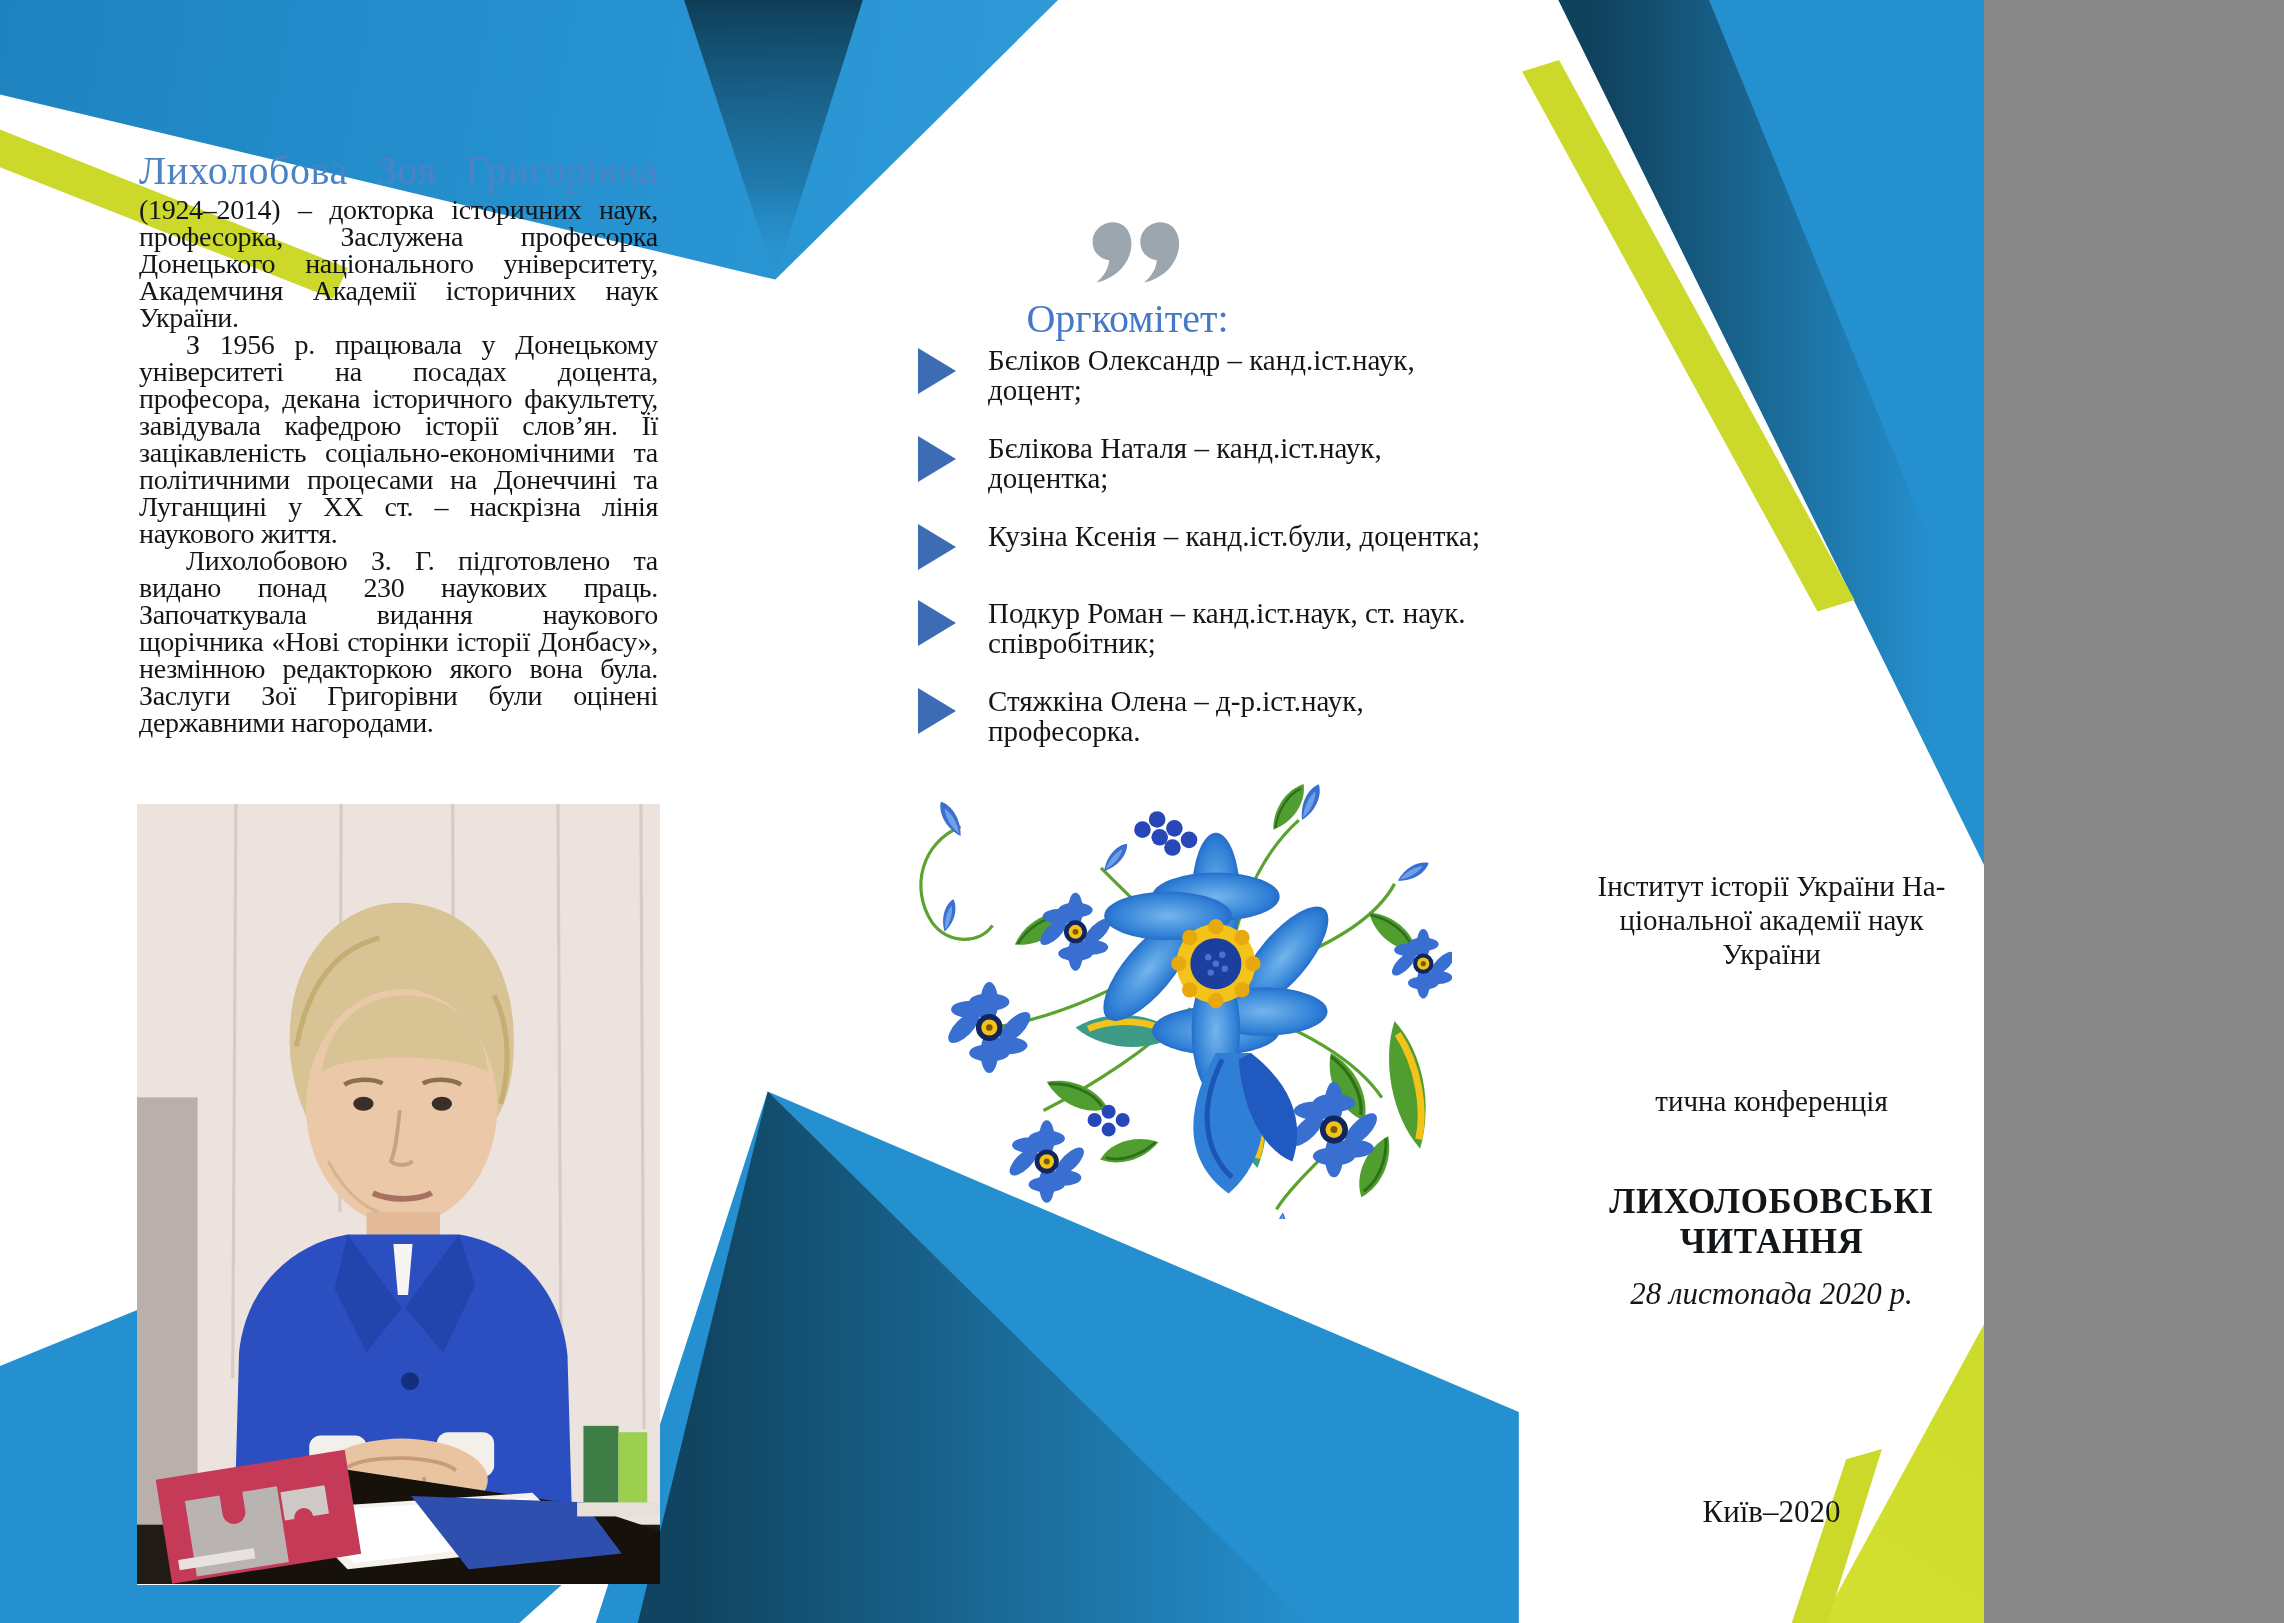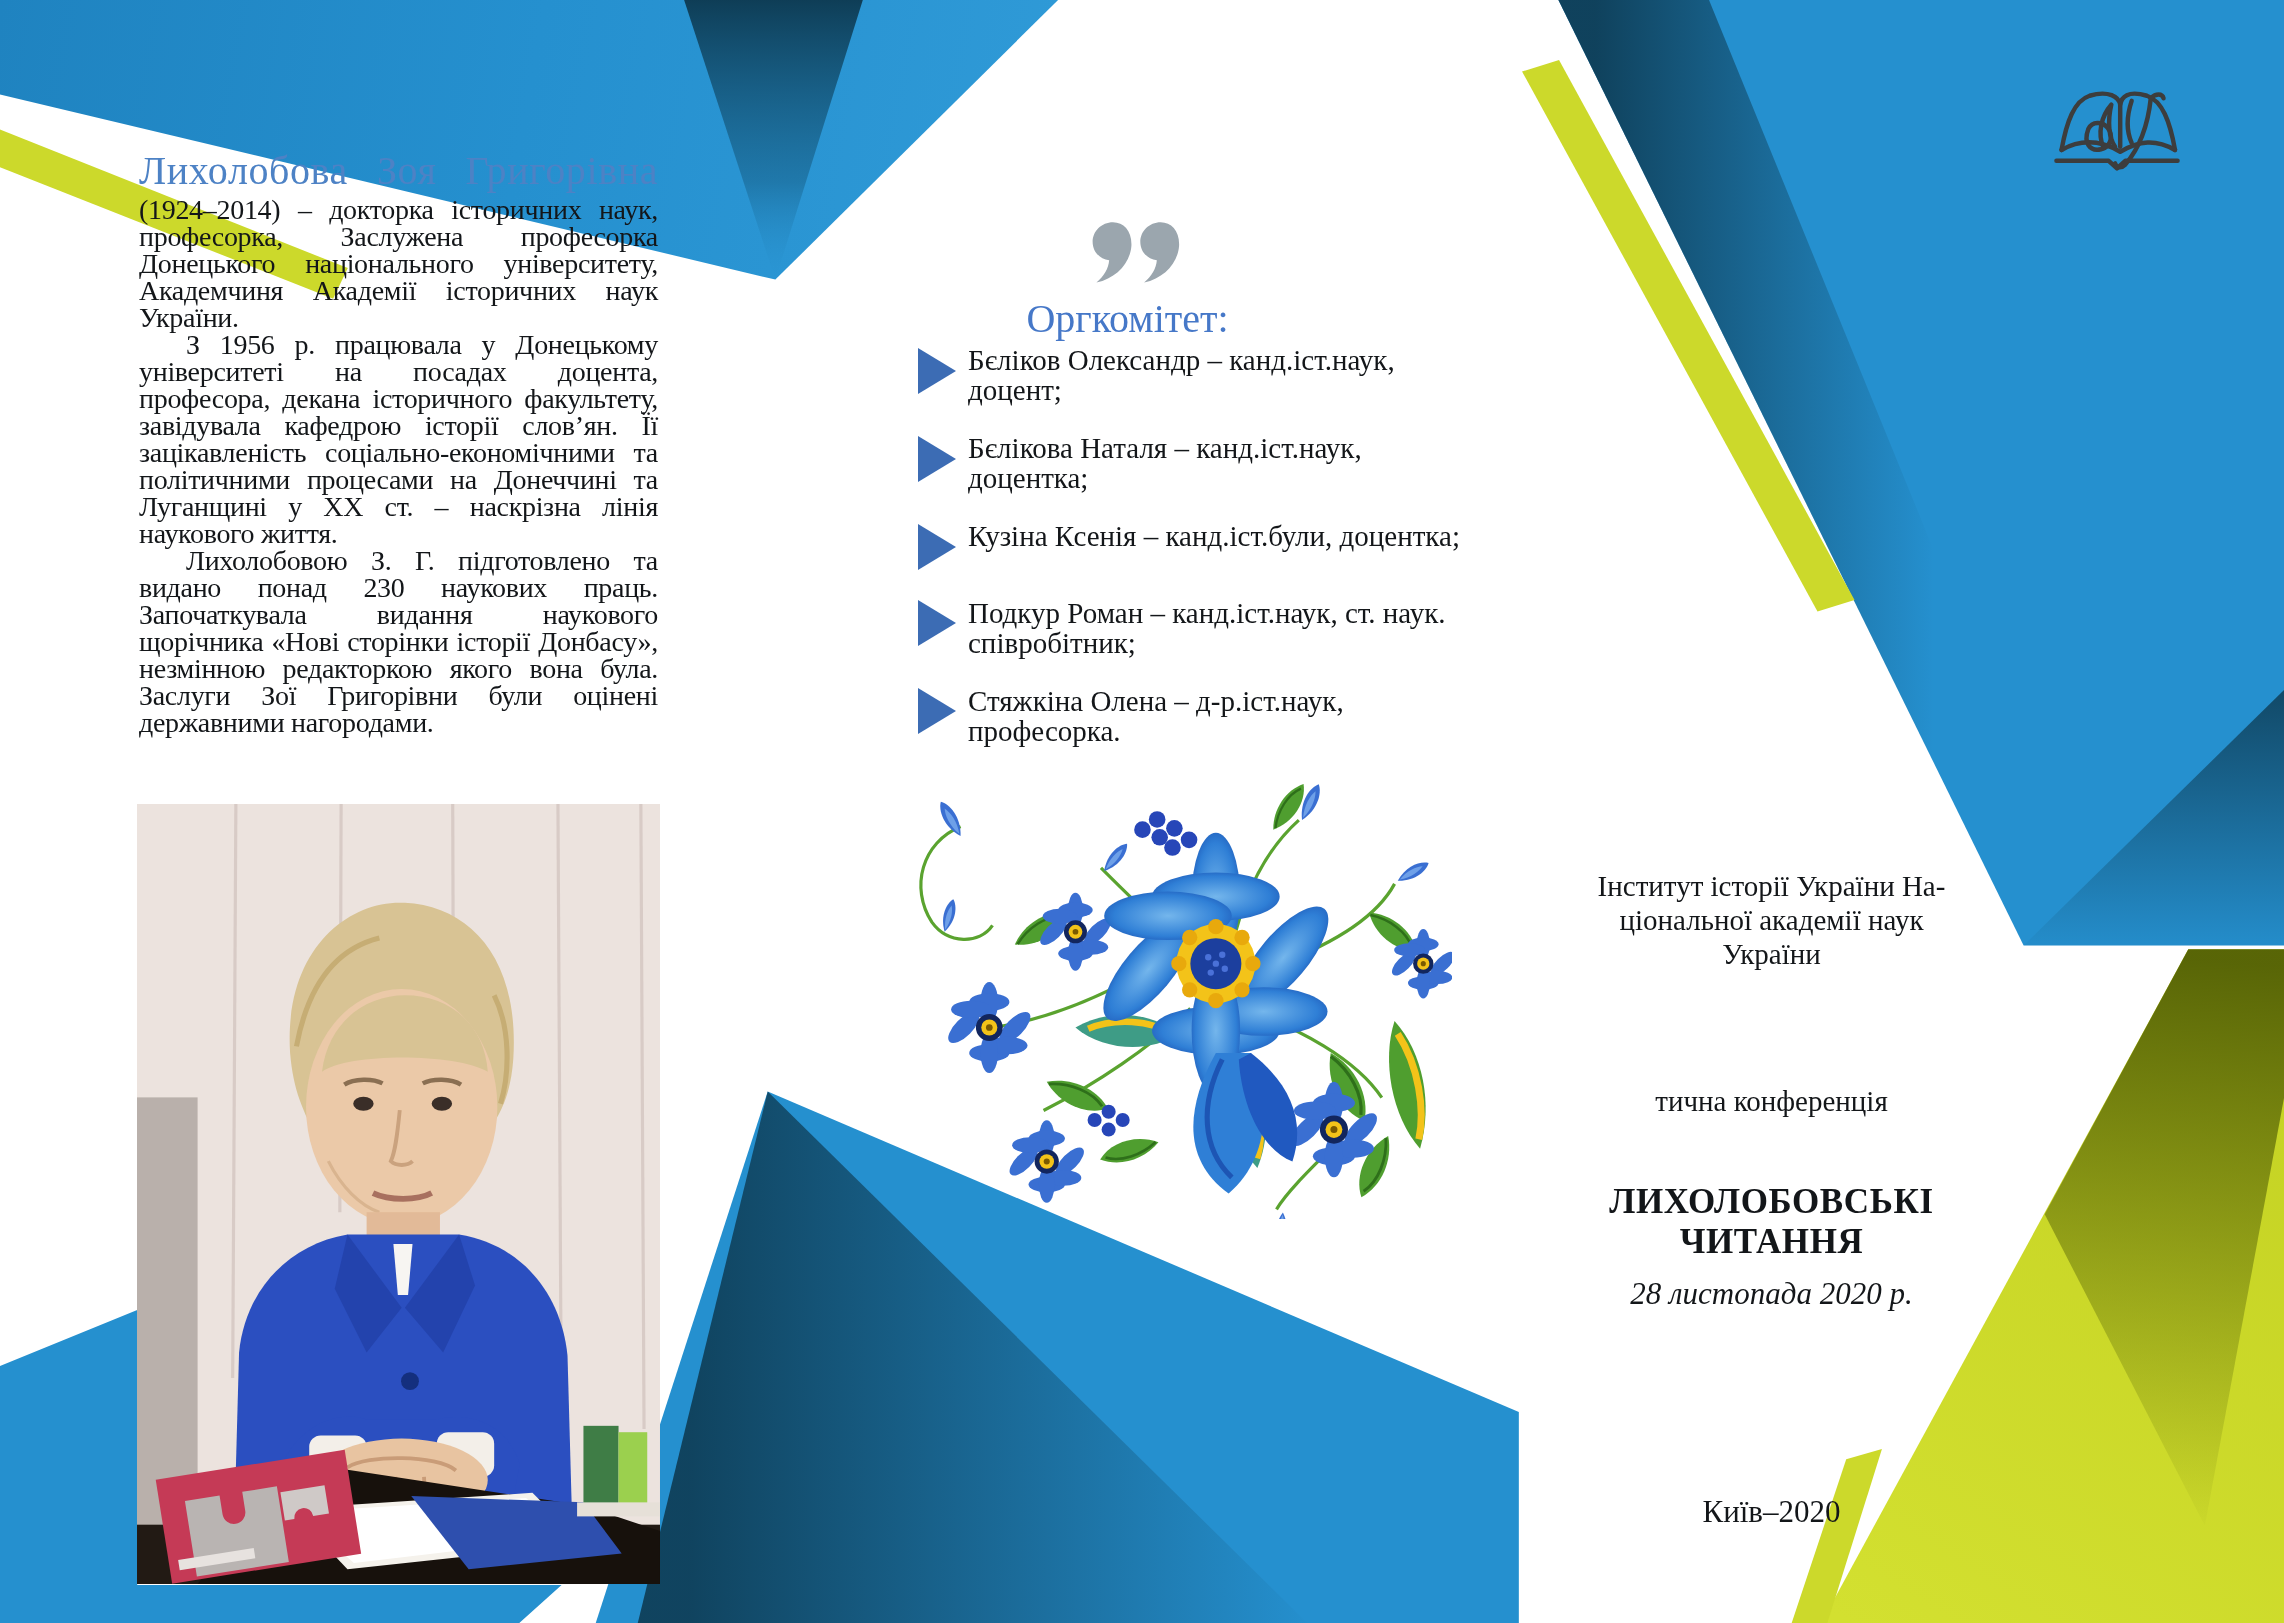--- a/index.html
+++ b/index.html
@@ -1,34 +1,34 @@
 <!DOCTYPE html>
 <html lang="uk" style="font-size:10.2px"><head>
 <meta charset="utf-8">
 <style>
   html,body{margin:0;padding:0;background:#888;}
-  .canvas{position:relative;width:2284px;height:1624px;background:#ffffff;overflow:hidden;
+  .canvas{position:relative;width:1984px;height:1624px;background:#ffffff;overflow:hidden;
           font-family:"Liberation Serif","DejaVu Serif",serif;color:#131619;}
   .bg{position:absolute;left:0;top:0;width:2284px;height:1624px;}
   
   .left-col{position:absolute;left:139px;top:146px;width:519px;}
   .person-heading{font-size:40px;line-height:50px;color:#4d82c5;font-weight:normal;margin:0;
                   text-align:justify;text-align-last:justify;white-space:nowrap;letter-spacing:0.6px;}
   .left-col p{margin:0;font-size:28px;line-height:27px;text-align:justify;letter-spacing:-0.3px;}
   .left-col p.indent{text-indent:47px;}
   .photo{position:absolute;left:137px;top:804px;width:523px;height:780px;overflow:hidden;}
   
   .quote-box{position:absolute;left:1092px;top:222px;width:89px;height:64px;}
   .org-heading{position:absolute;left:904px;top:295px;width:447px;text-align:center;
                font-size:40px;color:#4678c8;}
   .org-list{position:absolute;left:918px;top:345px;width:587px;}
   .org-item{display:flex;align-items:flex-start;margin-bottom:28px;}
   .tri{width:0;height:0;border-left:38px solid #3c6cb4;border-top:23.6px solid transparent;
        border-bottom:23.6px solid transparent;margin-top:2.6px;flex:none;}
-  .org-item .txt{margin-left:12px;font-size:29px;line-height:30px;width:498px;}
+  .org-item .txt{margin-left:32px;font-size:29px;line-height:30px;width:498px;}
   .flower{position:absolute;left:884px;top:753px;width:568px;height:466px;}
   
   .r-center{position:absolute;left:1548px;width:447px;text-align:center;}
   .institute{top:869px;font-size:29px;line-height:34px;}
   .conf{top:1084px;font-size:29px;line-height:34px;}
   .conf-title{top:1182px;font-size:35px;line-height:40px;font-weight:bold;letter-spacing:0.6px;text-align:center;}
   .date{top:1276px;font-size:31px;font-style:italic;}
   .place{top:1494px;font-size:31px;}
   .logo{position:absolute;left:2050px;top:83px;width:134px;height:102px;}
 </style>

